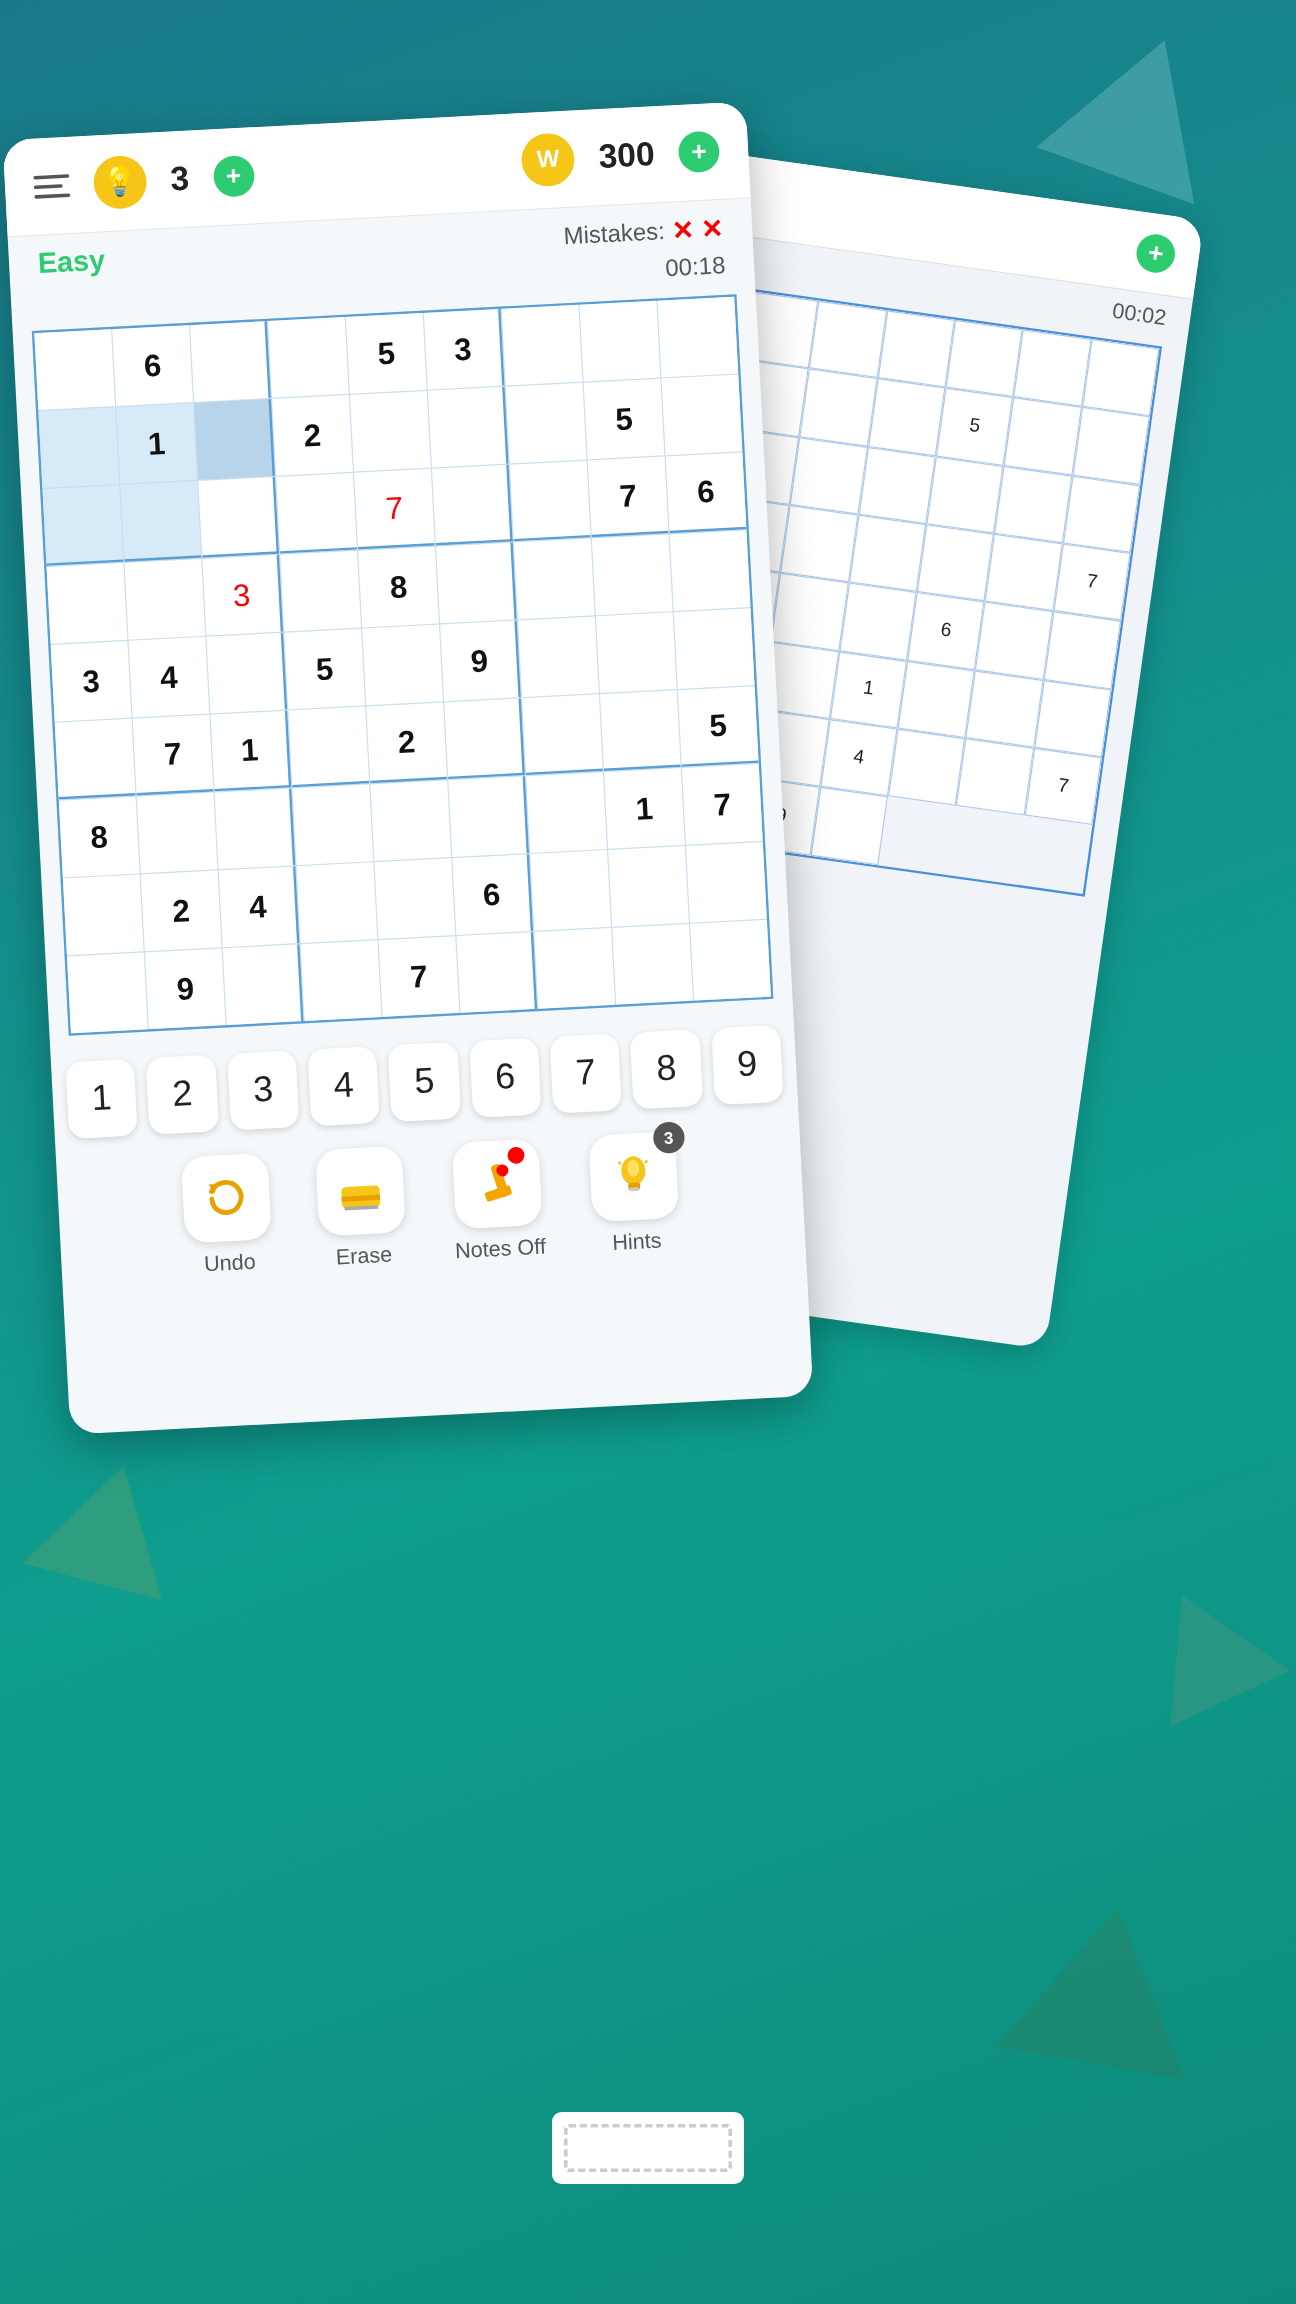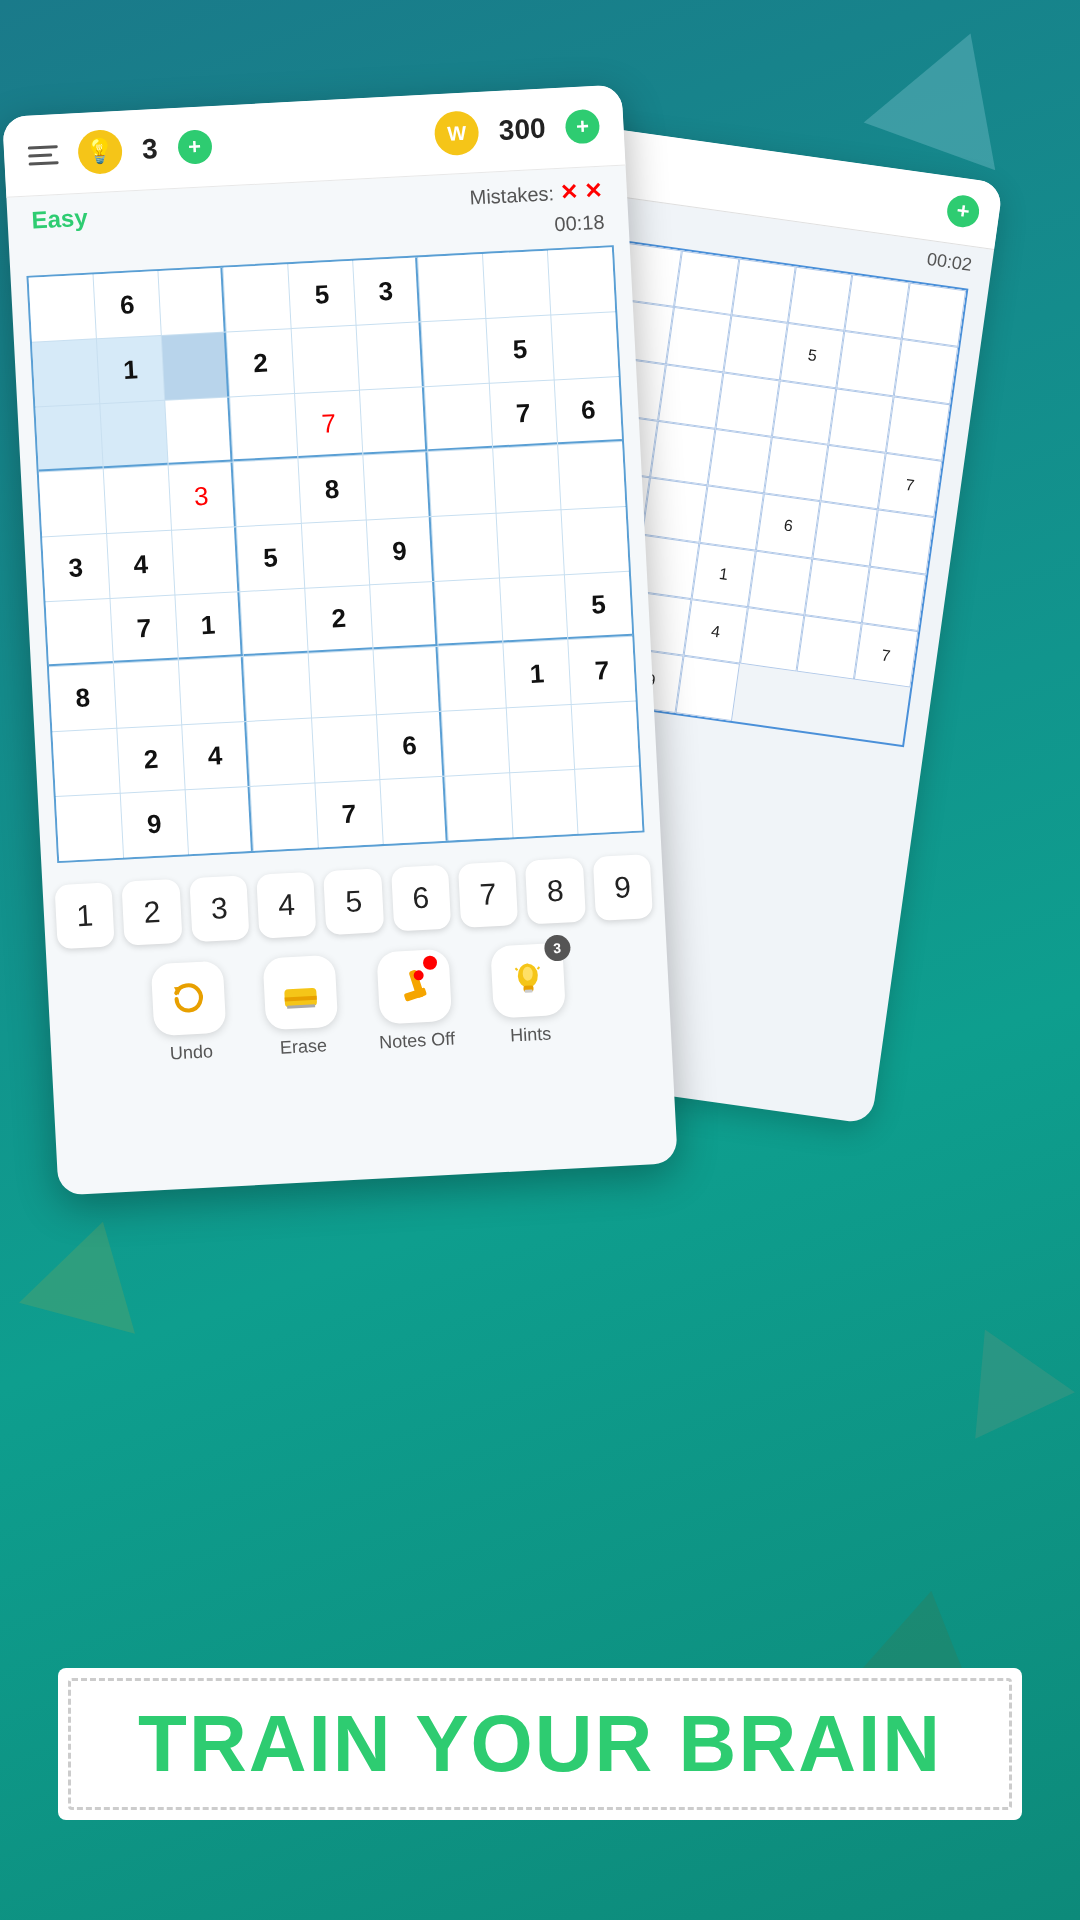--- a/index.html
+++ b/index.html
@@ -640,15 +640,14 @@
         </svg>
       </div>
       <span class="action-label">Hints</span>
     </div>
   </div>
 </div>
 
 <div class="bottom-banner">
   <div style="position:relative; background:white; padding: 30px 80px; border-radius: 8px;">
     <div style="position:absolute; top:10px; left:10px; right:10px; bottom:10px; border: 3px dashed #ccc; border-radius: 4px; pointer-events:none;"></div>
-    <span class="banner-text">TRAIN YOUR BRAIN</span>
   </div>
 </div>
 
 </body></html>

